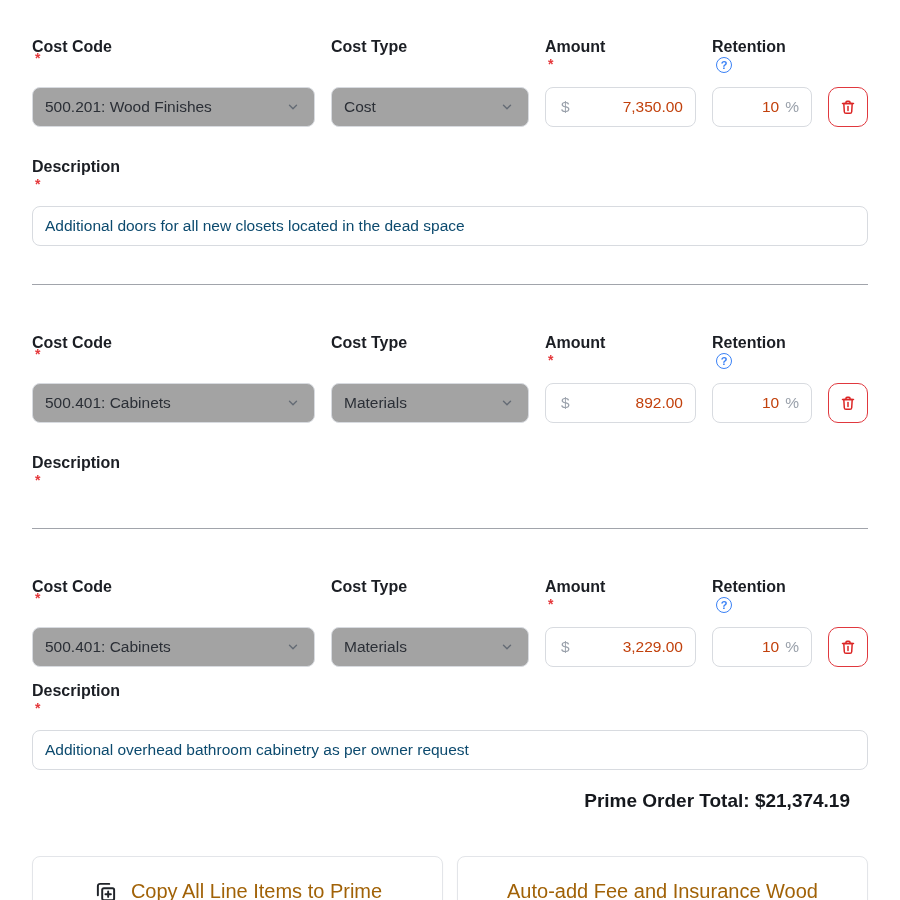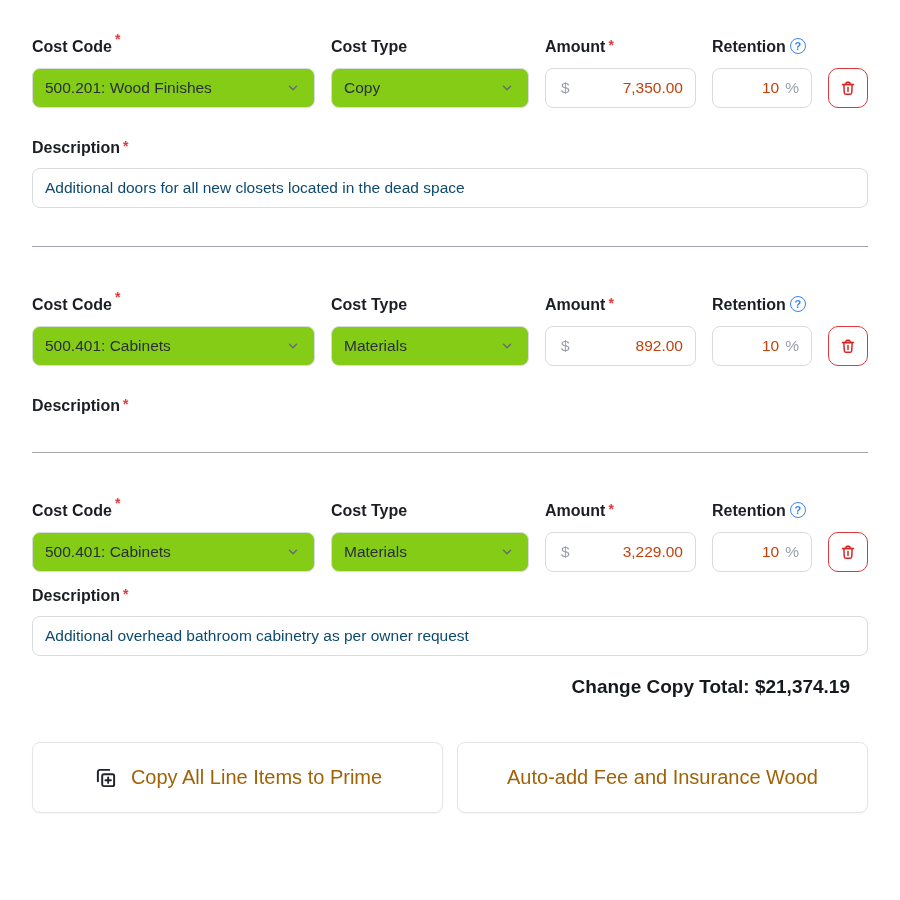--- a/index.html
+++ b/index.html
@@ -13,21 +13,21 @@
   }
   .container { width: 900px; height: 900px; padding: 0 32px; }
 
   
   .line-item.first { padding-top: 37px; }
   .line-item.after-divider { padding-top: 48px; }
 
   .label-row { display: flex; gap: 16px; margin-bottom: 12px; }
   .label-cell {
     font-size: 16px; font-weight: 700; color: #1b1e24;
-    line-height: 19px; display: flex; align-items: flex-start;
+    line-height: 19px; display: flex; align-items: flex-start; flex-direction: column;
   }
   .w-code { width: 283px; }
   .w-type { width: 198px; }
   .w-amt  { width: 151px; }
   .w-ret  { width: 100px; }
 
   .req { color: #e5383b; font-size: 14px; font-weight: 700; margin-left: 3px; position: relative; }
   .req.super { top: -7px; }
   .req.inline { top: -1px; }
 
@@ -35,21 +35,21 @@
     width: 16px; height: 16px; margin-left: 4px; margin-top: 1px;
     border: 1.5px solid #3b82f6; border-radius: 50%;
     color: #3b82f6; font-size: 11px; font-weight: 700;
     display: inline-flex; align-items: center; justify-content: center;
     line-height: 1; flex: none;
   }
 
   .fields-row { display: flex; gap: 16px; align-items: stretch; height: 40px; }
 
   .select {
-    border: 1px solid #d8dbe0; border-radius: 8px; background: #84cc16;
+    border: 1px solid #d8dbe0; border-radius: 8px; background: #a3a3a3;
     display: flex; align-items: center; justify-content: space-between;
     padding: 0 14px 0 12px; cursor: pointer;
   }
   .select .sel-text { font-size: 15.5px; color: #2b2f36; white-space: nowrap; overflow: hidden; }
   .chevron { flex: none; margin-left: 8px; display: flex; }
 
   .input-box {
     border: 1px solid #d8dbe0; border-radius: 8px; background: #fff;
     display: flex; align-items: center; padding: 0 12px 0 15px;
   }
@@ -123,21 +123,21 @@
     <div class="fields-row">
       <div class="select w-code">
         <span class="sel-text">500.201: Wood Finishes</span>
         <span class="chevron">
           <svg width="14" height="14" viewBox="0 0 16 16">
               <path d="M4 6l4 4 4-4" stroke="#646b75" stroke-width="1.6" fill="none" stroke-linecap="round" stroke-linejoin="round"></path>
             </svg>
         </span>
       </div>
       <div class="select w-type">
-        <span class="sel-text">Copy</span>
+        <span class="sel-text">Cost</span>
         <span class="chevron">
           <svg width="14" height="14" viewBox="0 0 16 16">
               <path d="M4 6l4 4 4-4" stroke="#646b75" stroke-width="1.6" fill="none" stroke-linecap="round" stroke-linejoin="round"></path>
             </svg>
         </span>
       </div>
       <div class="input-box w-amt">
         <span class="prefix">$</span>
         <input type="text" value="7,350.00" style="">
       </div>
@@ -288,21 +288,21 @@
     <div class="label-row desc-label tight">
       <div class="label-cell">
         <span>Description</span>
           <span class="req inline">*</span>
       </div>
     </div>
     <input type="text" class="desc-input" value="Additional overhead bathroom cabinetry as per owner request" style="">
   </div>
 
   <div class="total-row">
-    <span>Change Copy Total:</span>
+    <span>Prime Order Total:</span>
     <span>$21,374.19</span>
   </div>
 
   <div class="actions-row">
     <button class="action-btn">
       <span style="display:flex;">
         <svg width="26" height="26" viewBox="0 0 24 24" fill="none" stroke="#1f2329" stroke-width="1.8" stroke-linecap="round" stroke-linejoin="round">
           <path d="M4.5 15V6.5a2 2 0 0 1 2-2H15"></path>
           <rect x="8.5" y="8.5" width="11" height="11" rx="1.5"></rect>
           <path d="M14 11.5v5M11.5 14h5"></path>

